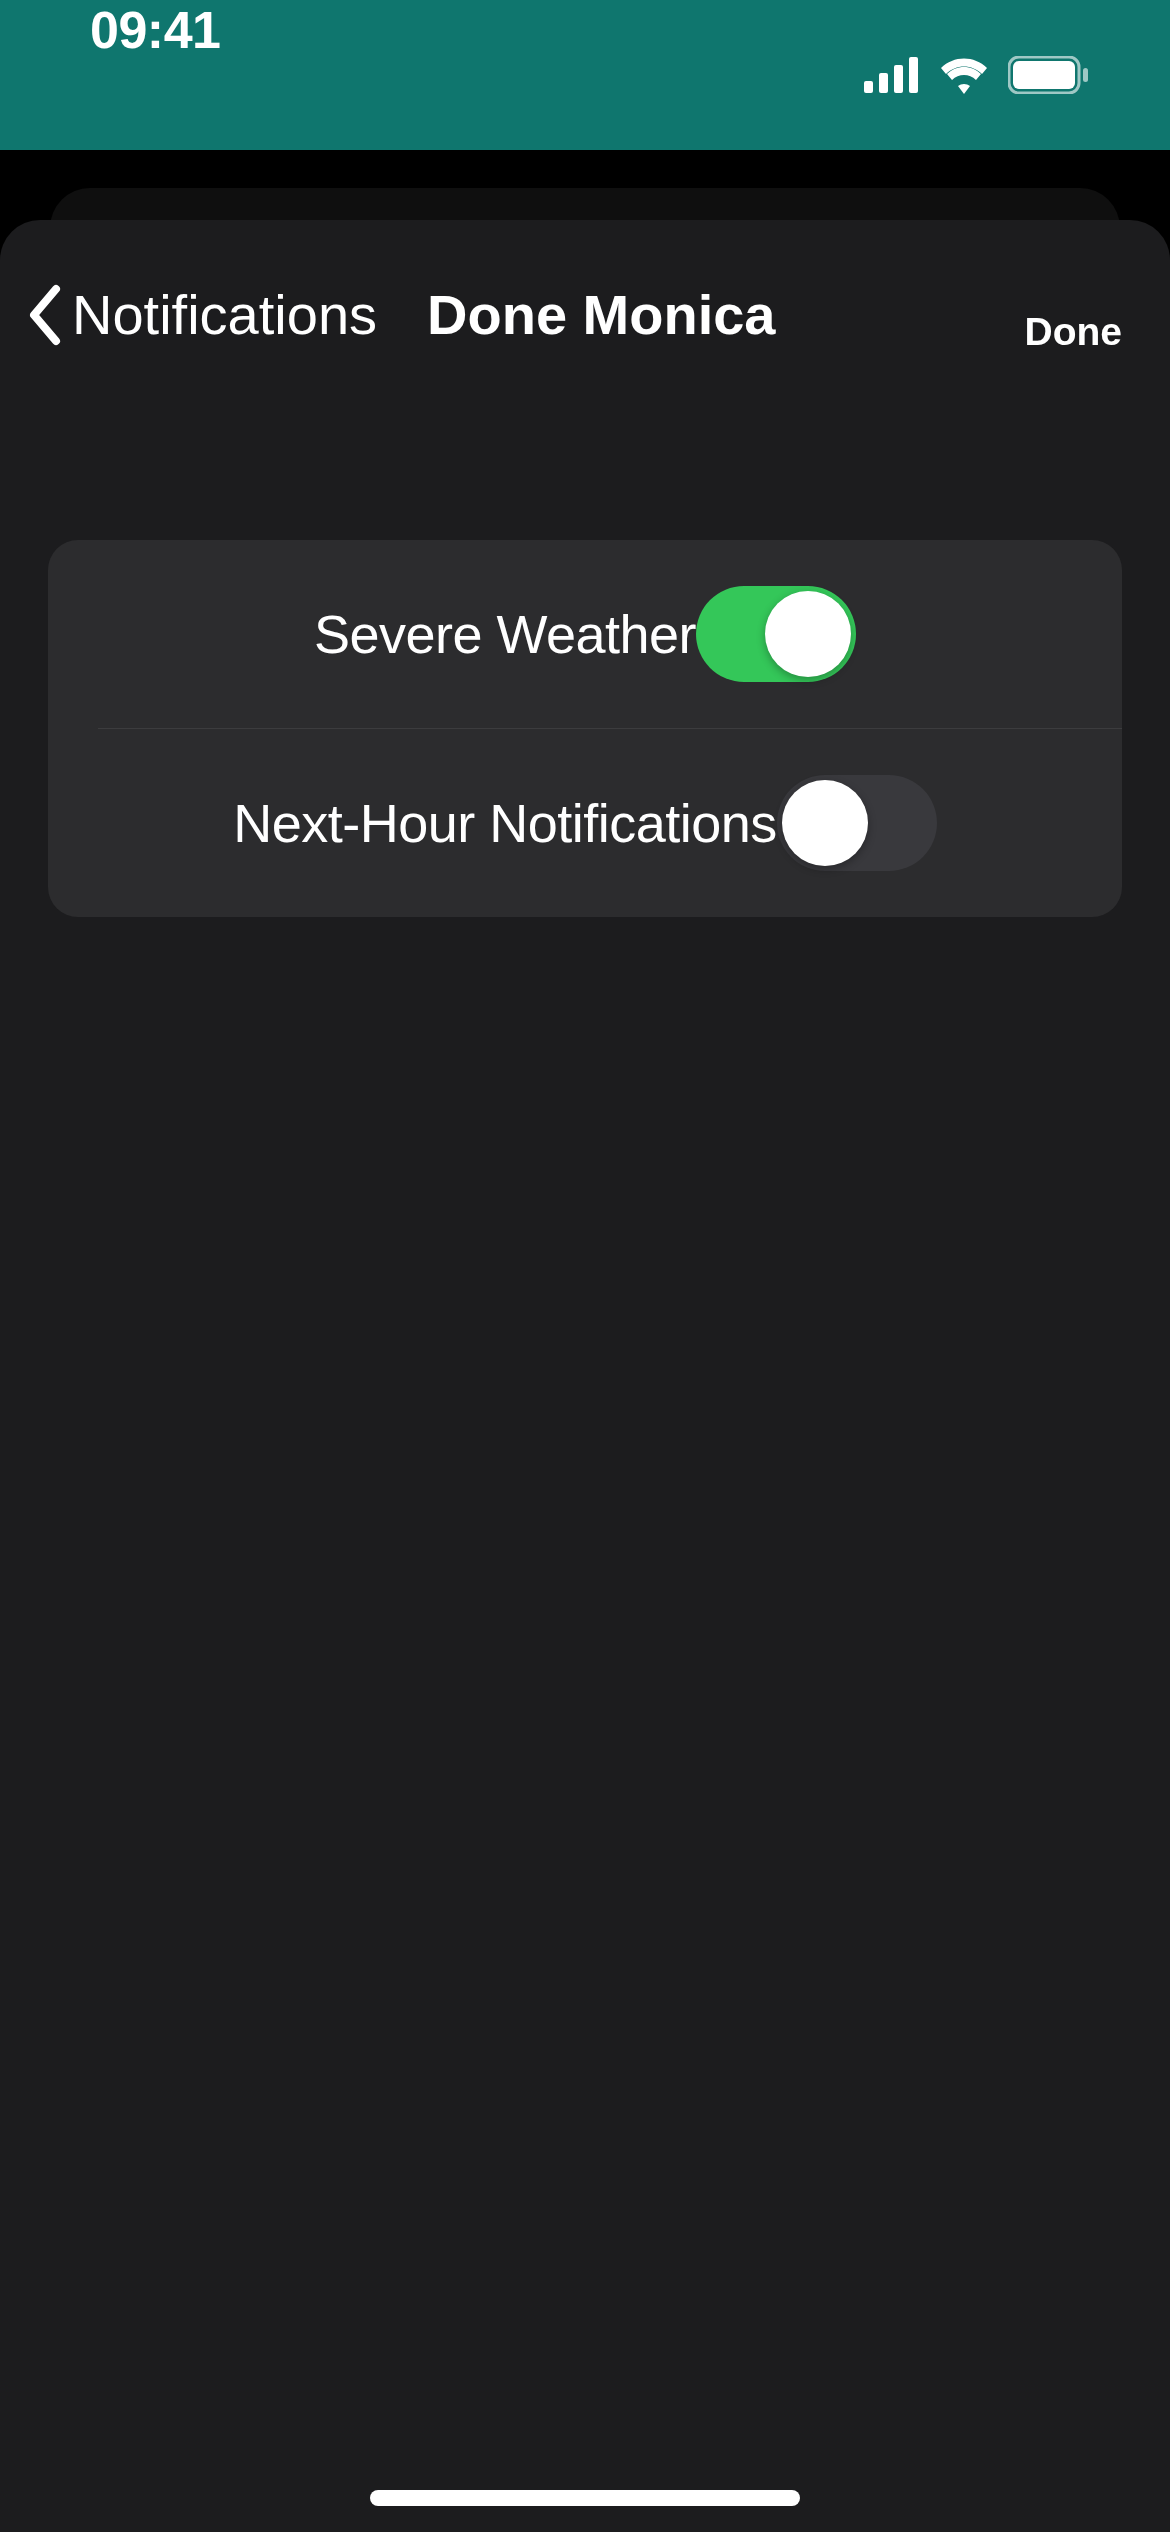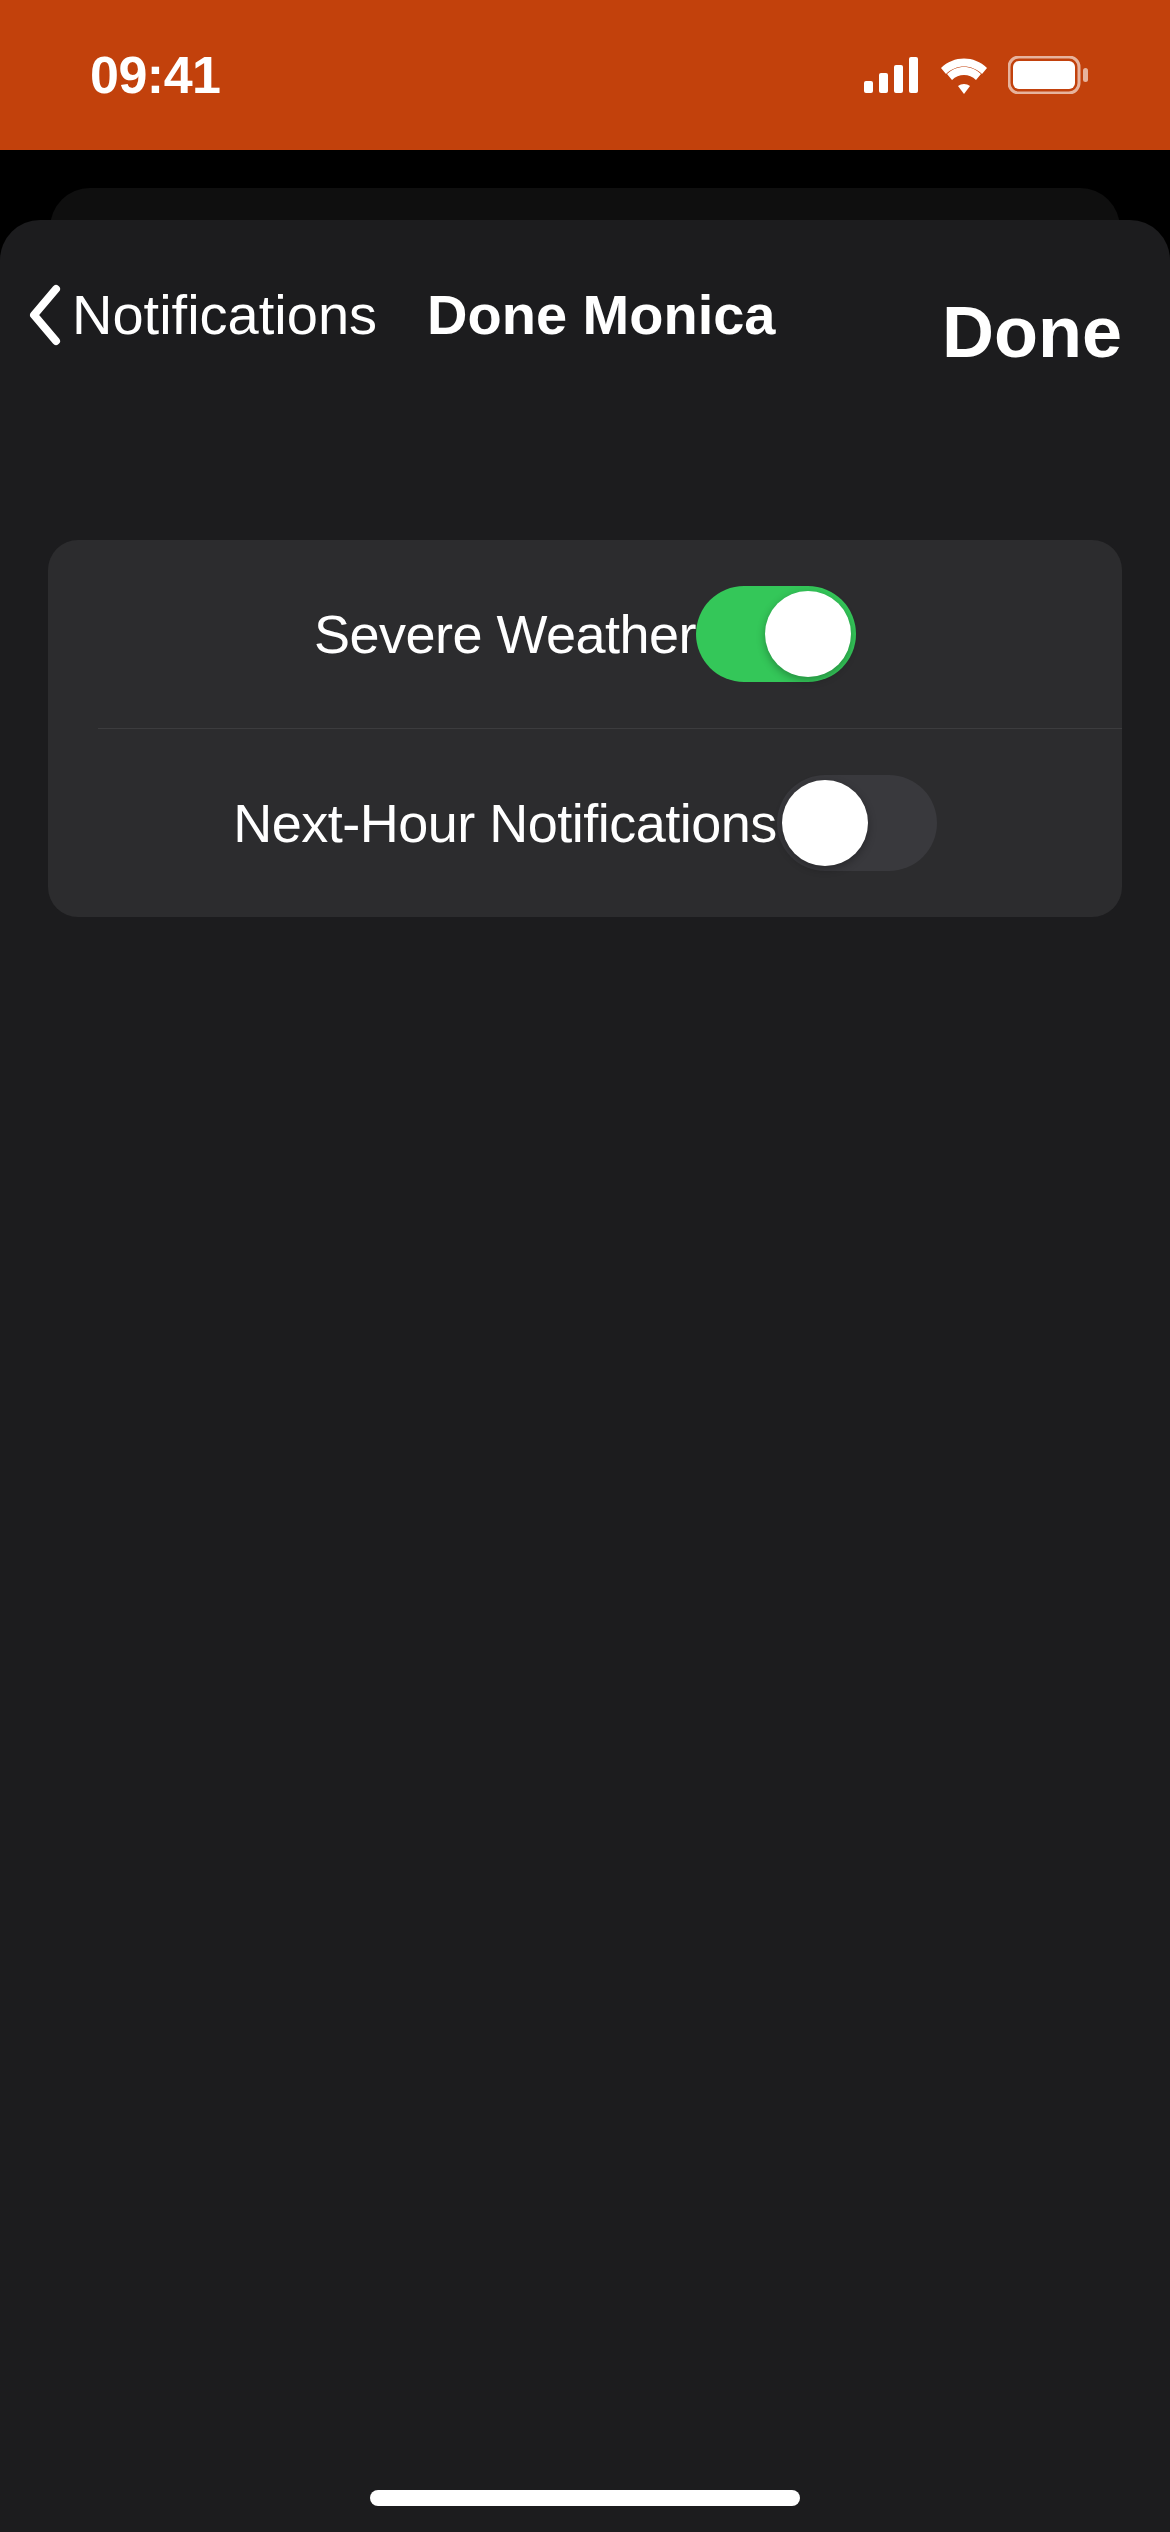--- a/index.html
+++ b/index.html
@@ -16,23 +16,22 @@
       color: #ffffff;
       overflow: hidden;
       position: relative;
     }
     
     
     .status-bar {
       height: 150px;
       display: flex;
       justify-content: space-between;
-      align-items: center;
       padding: 0 80px 0 90px;
-      background: #c2410c;
+      background: #0f766e;
     }
     .status-time {
       font-size: 52px;
       font-weight: 600;
       letter-spacing: -0.5px;
     }
     .status-icons {
       display: flex;
       align-items: center;
       gap: 18px;
@@ -83,21 +82,21 @@
       display: flex;
       align-items: center;
     }
     .nav-title {
       font-size: 56px;
       font-weight: 600;
       color: #ffffff;
       margin-left: 50px;
     }
     .done-button {
-      font-size: 72px;
+      font-size: 39px;
       font-weight: 600;
       color: #ffffff;
       position: absolute;
       right: 48px;
       margin-top: 36px;
     }
     
     
     .settings-group {
       margin: 180px 48px 0 48px;

